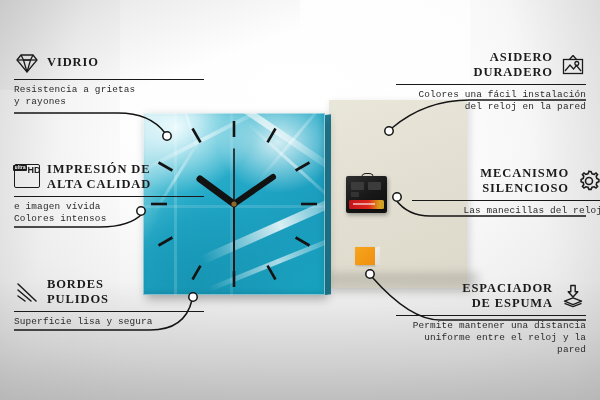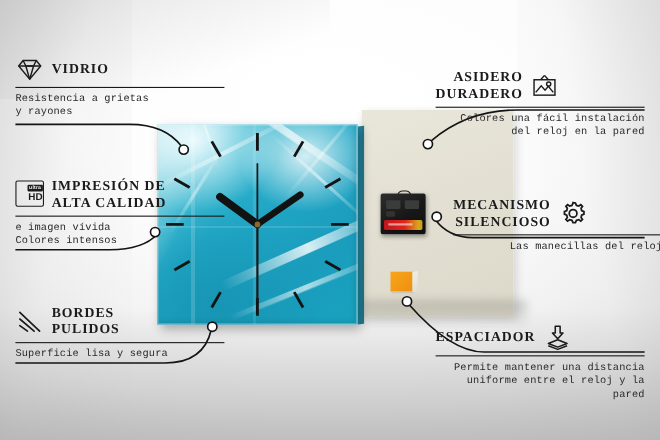--- a/index.html
+++ b/index.html
@@ -20,21 +20,21 @@
   .vig-r{right:0;top:0;width:130px;height:400px;
     background:linear-gradient(260deg, rgba(150,150,150,.28) 0%, rgba(195,195,195,.10) 48%, rgba(255,255,255,0) 100%);}
   .vig-b{left:0;bottom:0;width:600px;height:120px;
     background:linear-gradient(180deg, rgba(255,255,255,0) 0%, rgba(180,180,180,.38) 60%, rgba(168,168,168,.55) 100%);}
   .vig-tl{left:0;top:0;width:300px;height:90px;
     background:linear-gradient(160deg, rgba(160,160,160,.28) 0%, rgba(255,255,255,0) 70%);}
 
   
   .feat{position:absolute;width:190px;}
   .feat .head{display:flex;align-items:center;gap:7px;}
-  .feat.right .head{justify-content:flex-start;margin-top:13px;}
+  .feat.right .head{justify-content:flex-end;}
   .feat .title{
     font-family:"Liberation Serif", serif;
     font-size:12.5px;font-weight:bold;letter-spacing:.9px;
     color:#1b1b1b;line-height:1.22;text-transform:uppercase;
   }
   .feat.left .title{text-align:left;}
   .feat.right .title{text-align:right;}
   .feat .rule{height:0;border-top:1.3px solid #191919;margin-top:3px;width:100%;}
   .feat .sub{
     font-family:Liberation Mono, monospace;
@@ -47,21 +47,21 @@
   
   #f-vidrio   {left:14px;  top:50px;}
   #f-impresion{left:14px;  top:162px;}
   #f-bordes   {left:14px;  top:277px;}
   #f-asidero  {left:396px; top:50px;  }
   #f-mecanismo{left:412px; top:166px; }
   #f-espaciador{left:396px;top:281px; }
 
   .hdbox{
     width:24px;height:22px;border:1.6px solid #1b1b1b;border-radius:2px;
-    display:flex;flex-direction:column;align-items:flex-end;justify-content:center;
+    display:flex;flex-direction:row;align-items:flex-start;justify-content:center;
     font-family:"Liberation Sans", sans-serif;line-height:1;
   }
   .hdbox .u{font-size:4.6px;font-weight:bold;letter-spacing:.2px;background:#1b1b1b;color:#fff;padding:.6px 1.6px;border-radius:1px;}
   .hdbox .h{font-size:9px;font-weight:bold;letter-spacing:.2px;color:#1b1b1b;margin-top:1px;}
 
   
   #links{position:absolute;left:0;top:0;width:600px;height:400px;pointer-events:none;}
 
   
   #photo{
@@ -330,20 +330,21 @@
     <div class="rule"></div>
     <div class="sub">
       <div>Las manecillas del reloj</div>
     </div>
   </div>
 
   <div class="feat right" id="f-espaciador">
     <div class="head">
       <div class="title">
         <div>ESPACIADOR</div>
+        <div>DE ESPUMA</div>
       </div>
       <span class="ico">
         <svg viewBox="0 0 26 26">
             <g fill="none" stroke="#1b1b1b" stroke-width="1.4" stroke-linejoin="round">
           <path d="M10.8 2.5 h4.4 v6.2 h2.6 L13 14 L8.2 8.7 h2.6 Z"></path>
           <path d="M13 14.8 L21.5 18.2 L13 21.6 L4.5 18.2 Z"></path>
           <path d="M4.5 20.4 L13 23.6 L21.5 20.4"></path>
         </g>
           </svg>
       </span>

